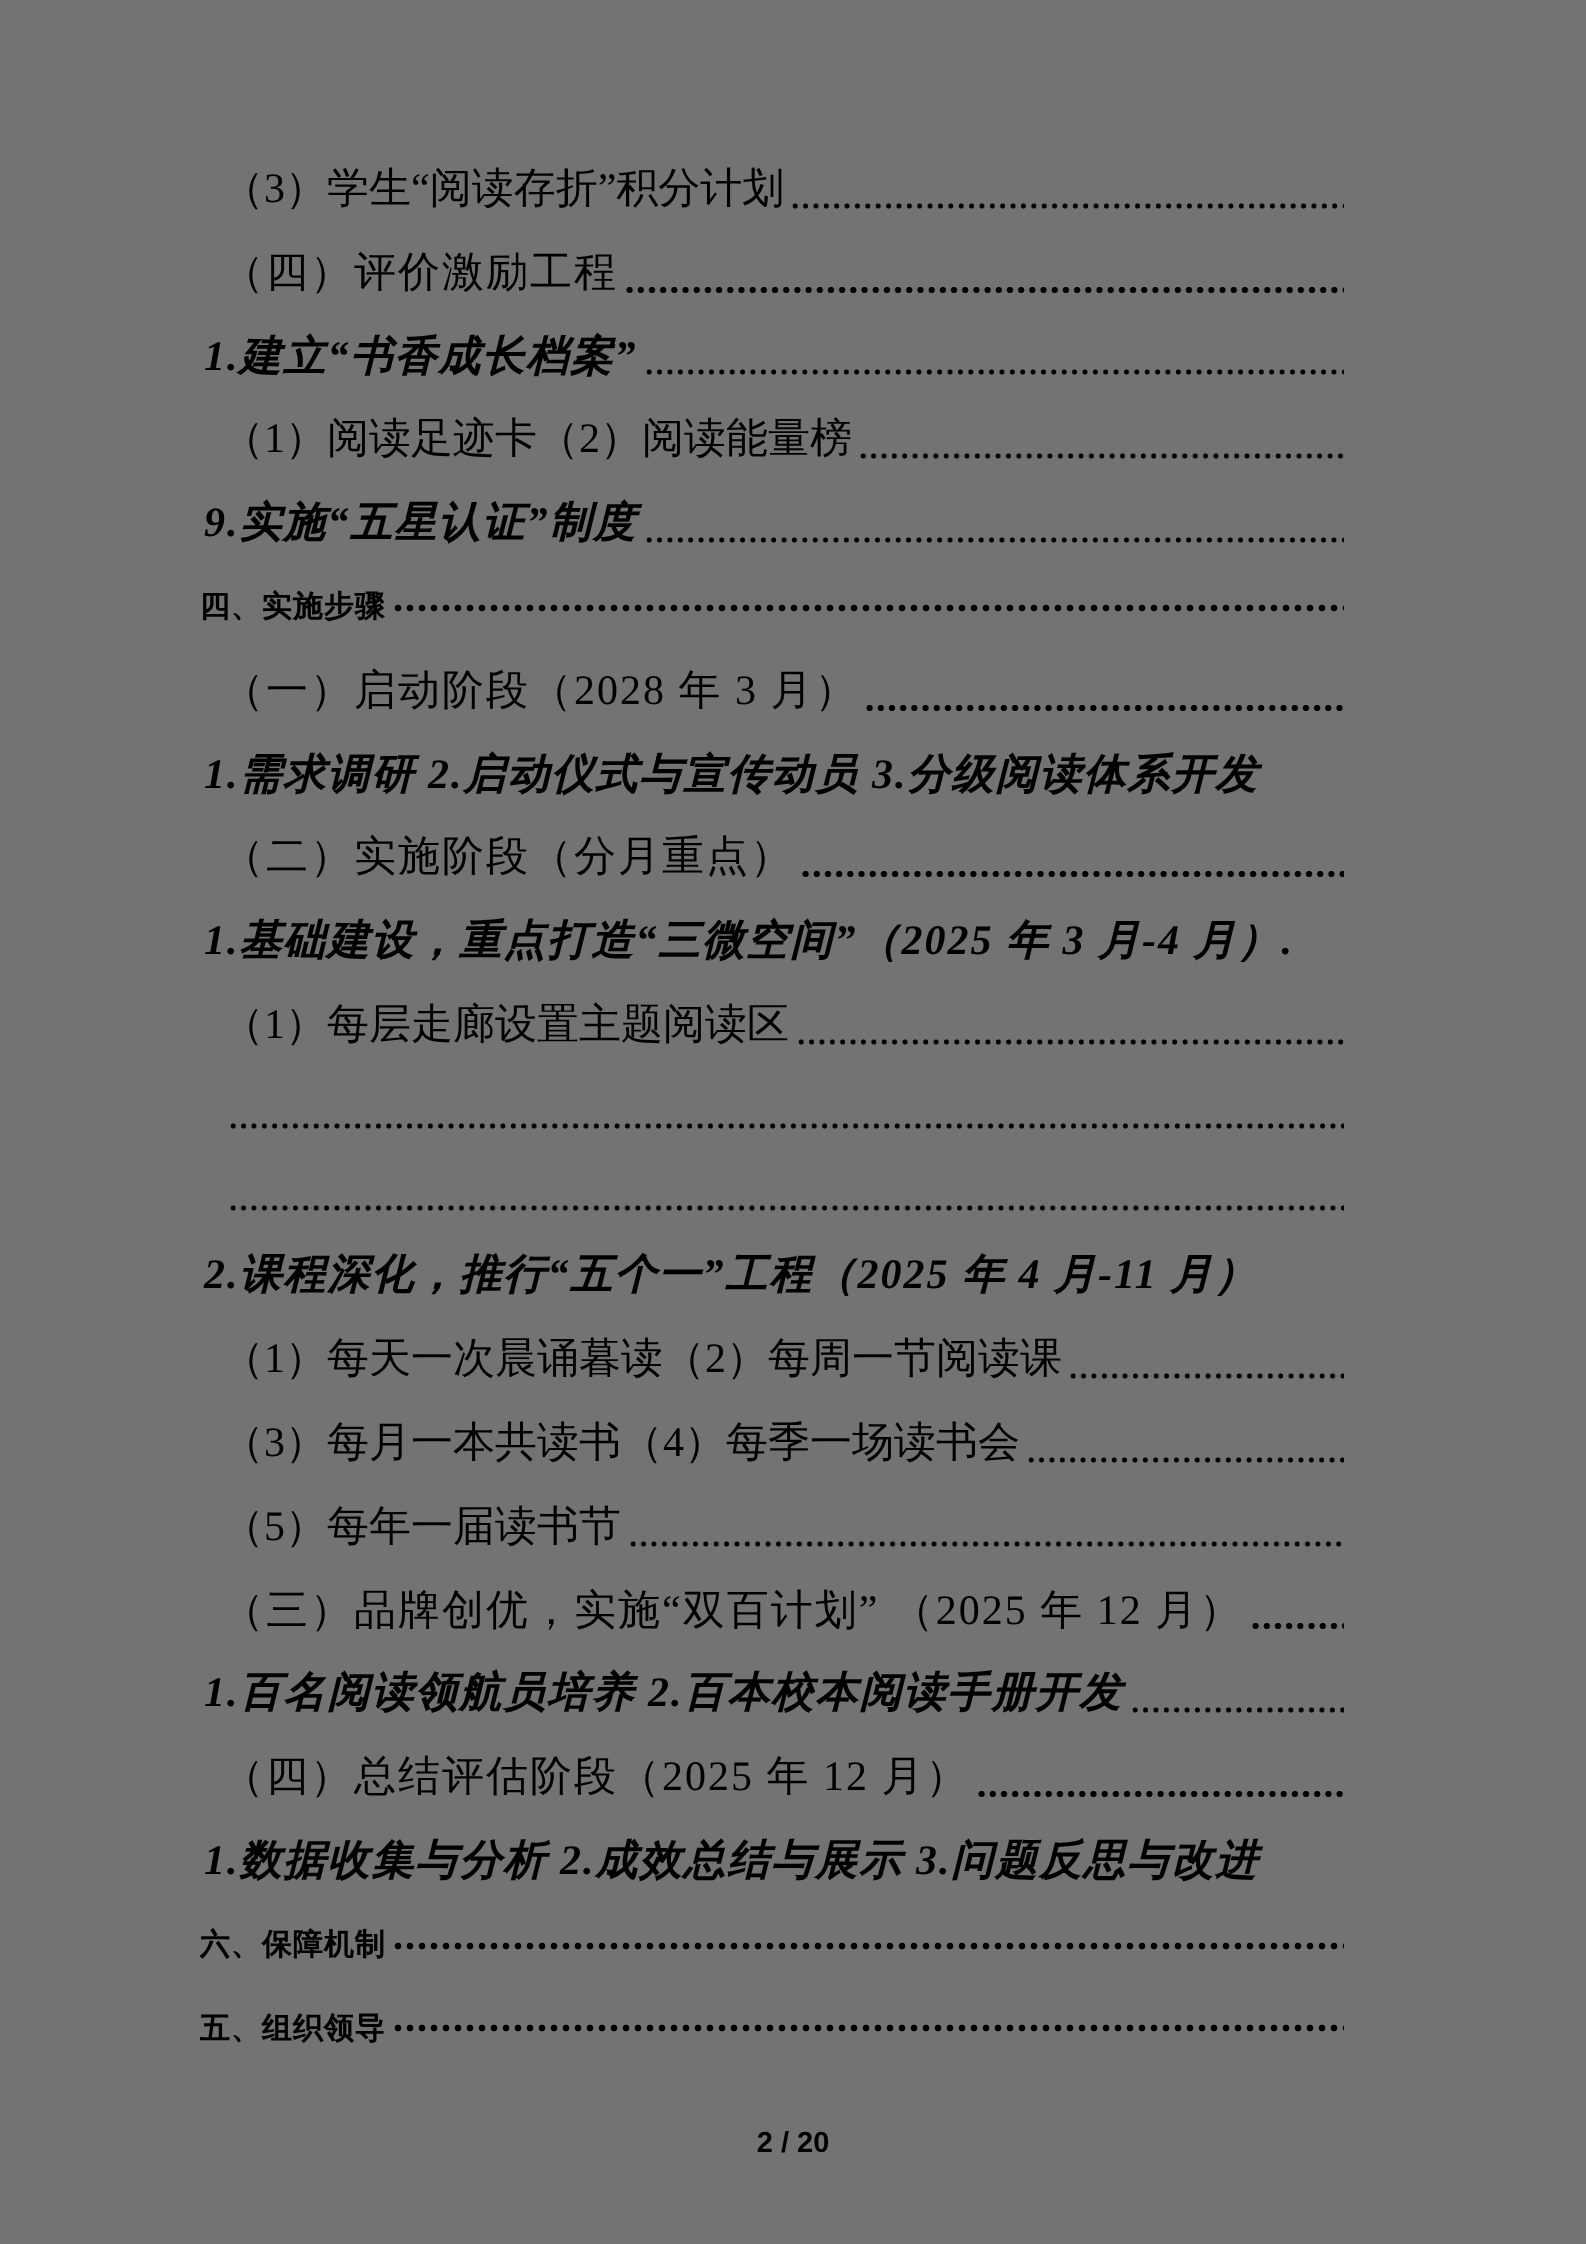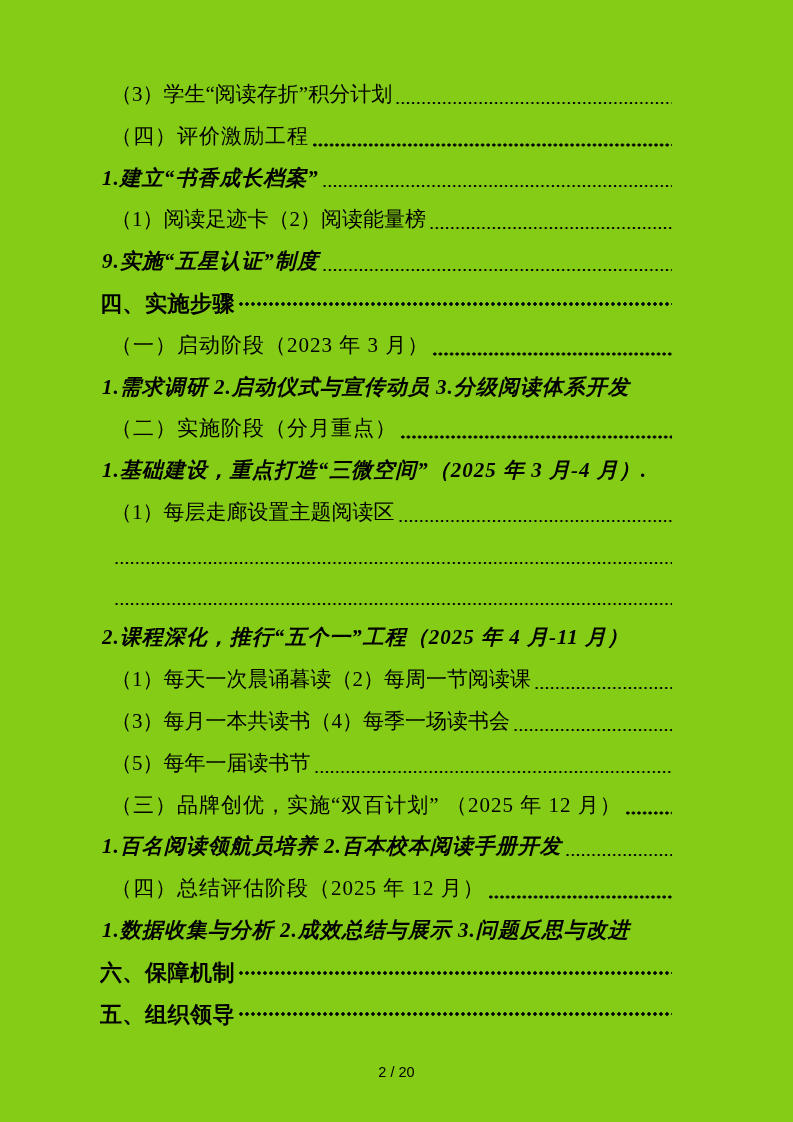--- a/index.html
+++ b/index.html
@@ -4,21 +4,21 @@
 <style>
   html, body {
     margin: 0;
     padding: 0;
     background: #ffffff;
   }
   .page {
     position: relative;
     width: 793px;
     height: 1122px;
-    background: #84cc16;
+    background: #737373;
     color: #000000;
     font-family: "Liberation Serif", serif;
     overflow: hidden;
   }
   .toc {
     position: absolute;
     left: 100px;
     top: 74px;
     width: 572px;
   }
@@ -37,21 +37,21 @@
     margin-left: 3px;
     background-repeat: repeat-x;
     background-image: radial-gradient(circle, #000 1.1px, transparent 1.45px);
     background-size: 5.2px 4px;
     background-position: 0 calc(100% - 11px);
   }
   
   .lv1 {
     font-family: "Liberation Sans", sans-serif;
     font-weight: 700;
-    font-size: 22px;
+    font-size: 15px;
     letter-spacing: 0.5px;
   }
   .lv1 .leader {
     background-image: radial-gradient(circle, #000 1.5px, transparent 1.85px);
     background-size: 6px 4px;
     background-position: 0 50%;
   }
   
   .lv2 {
     font-weight: 400;
@@ -73,21 +73,21 @@
   
   .lv4 { padding-left: 11px; }
 
   .footer {
     position: absolute;
     top: 1062px;
     left: 0;
     width: 100%;
     text-align: center;
     font-family: "Liberation Sans", sans-serif;
-    font-weight: 400;
+    font-weight: 700;
     font-size: 14.5px;
     line-height: 20px;
   }
 </style>
 </head>
 <body>
 
 <div class="page">
   <div class="toc" id="toc">
       <div class="row lv4">
@@ -108,21 +108,21 @@
       </div>
       <div class="row lv3">
         <span class="txt">9.实施“五星认证”制度</span>
         <span class="leader"></span>
       </div>
       <div class="row lv1">
         <span class="txt">四、实施步骤</span>
         <span class="leader"></span>
       </div>
       <div class="row lv2">
-        <span class="txt">（一）启动阶段（2023 年 3 月）</span>
+        <span class="txt">（一）启动阶段（2028 年 3 月）</span>
         <span class="leader"></span>
       </div>
       <div class="row lv3">
         <span class="txt">1.需求调研 2.启动仪式与宣传动员 3.分级阅读体系开发</span>
       </div>
       <div class="row lv2">
         <span class="txt">（二）实施阶段（分月重点）</span>
         <span class="leader"></span>
       </div>
       <div class="row lv3">

